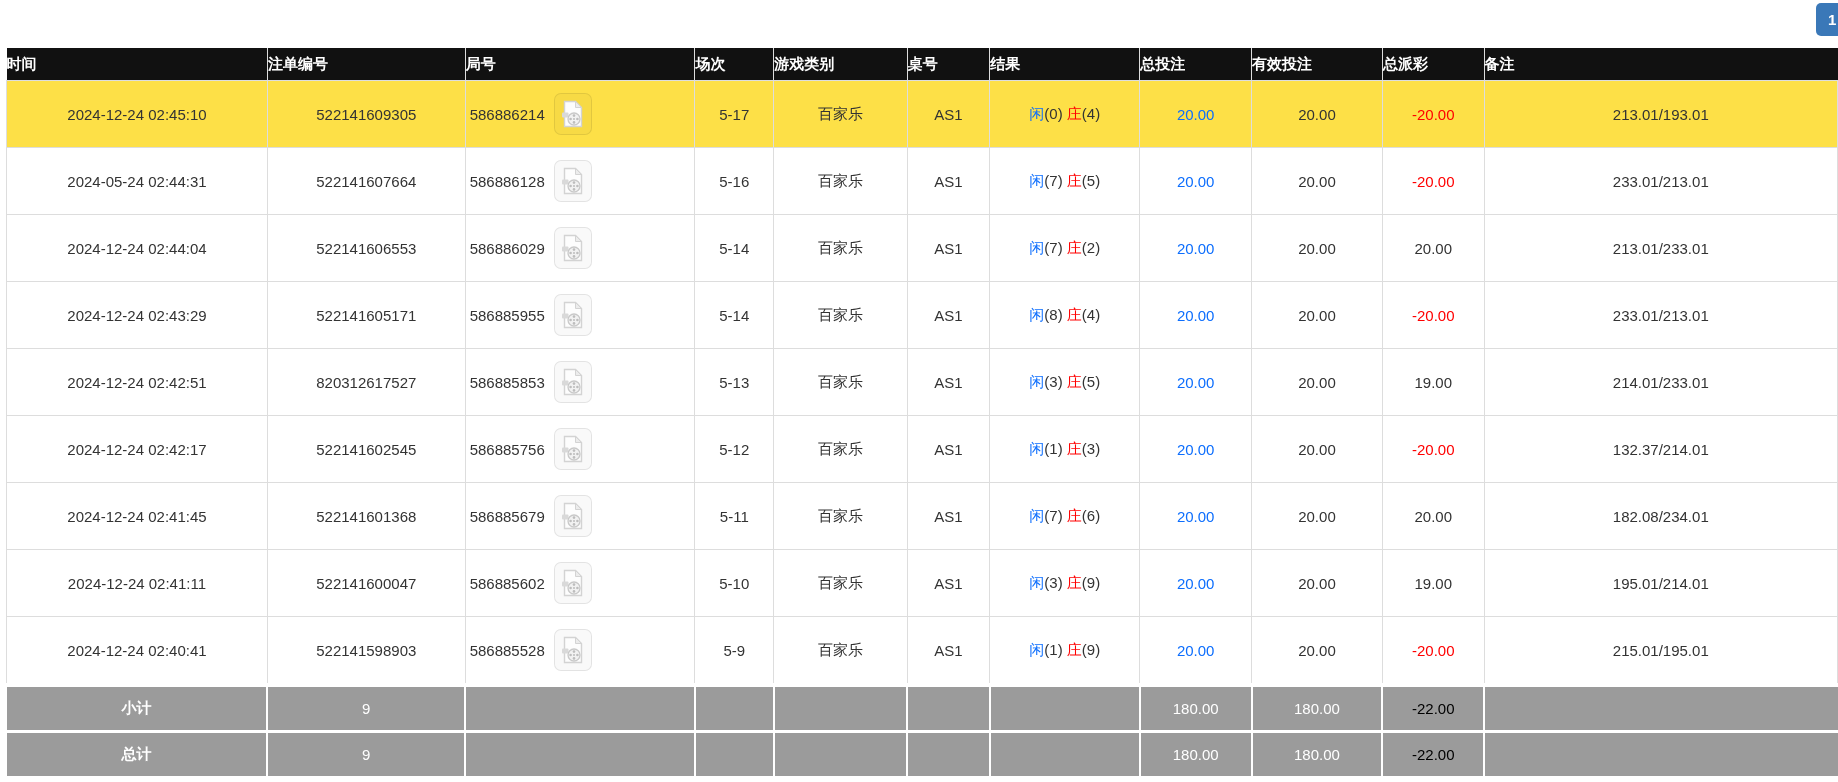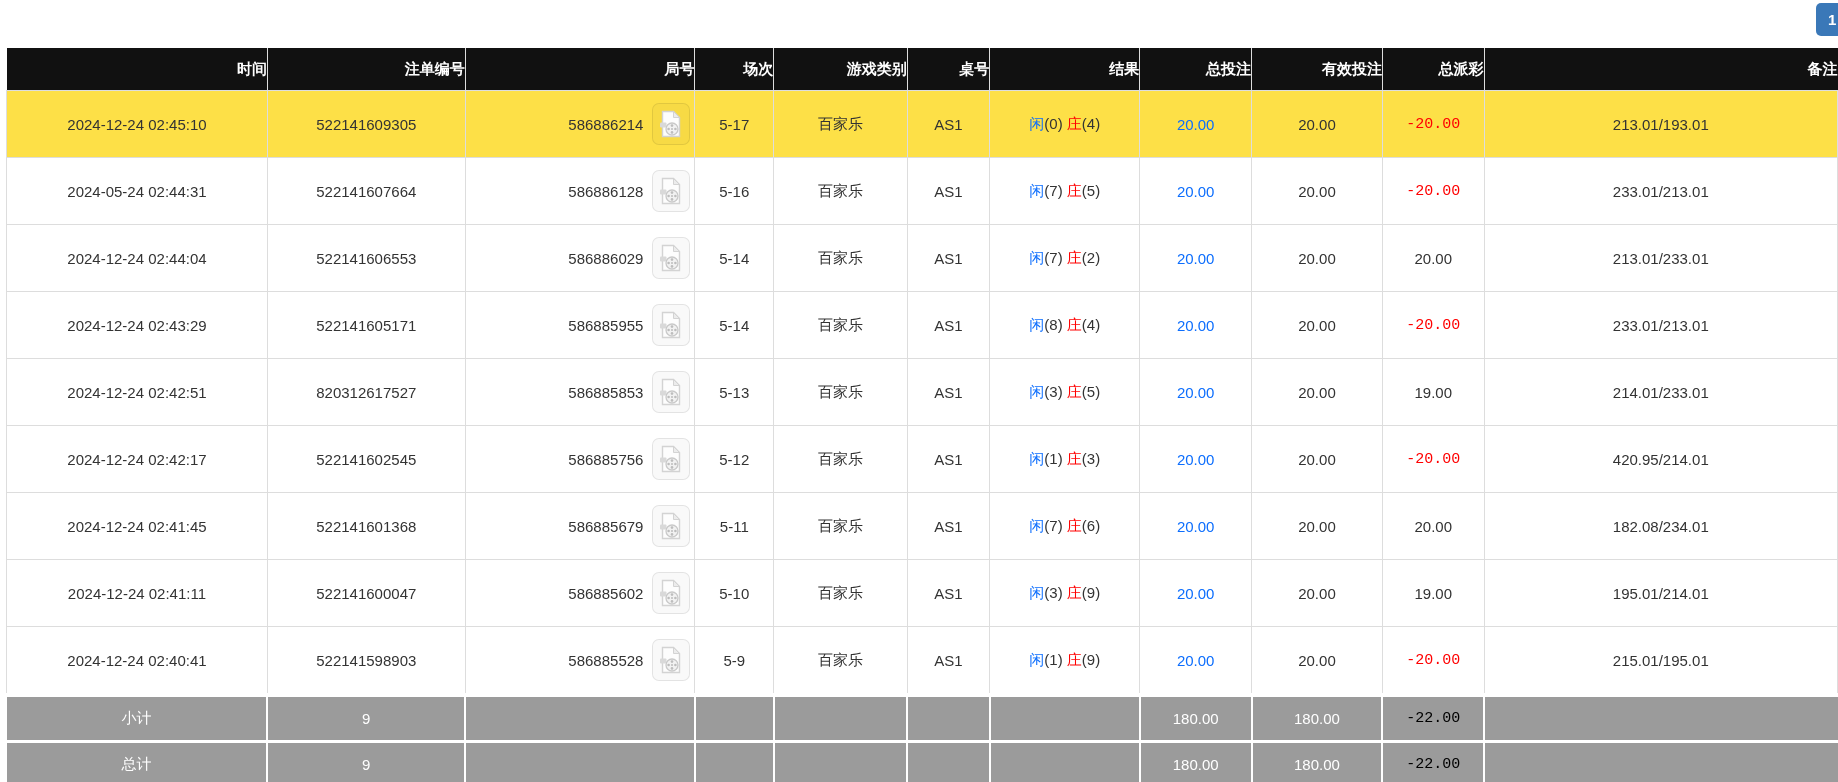--- a/index.html
+++ b/index.html
@@ -8,39 +8,39 @@
 
   
   .topbar{position:absolute;top:0;left:0;width:100%;height:48px;background:#fff;}
   .page-btn{position:absolute;top:3px;right:-20px;width:42px;height:33px;background:#3a78b8;
             border:none;border-radius:5px;color:#fff;font-size:15px;font-weight:bold;
             display:flex;align-items:center;padding-left:12px;box-sizing:border-box;cursor:pointer;}
 
   
   .bet-table{position:absolute;top:48px;left:6px;width:1832px;border-collapse:collapse;table-layout:fixed;
              font-size:15px;}
-  .bet-table th{background:#111;color:#fff;font-weight:bold;height:42px;text-align:right;
+  .bet-table th{background:#111;color:#fff;font-weight:bold;height:32px;text-align:left;
                 border-left:1px solid #ddd;padding:0;}
   .bet-table th:first-child{border-left:none;}
   .bet-table td{height:66px;text-align:center;border:1px solid #ddd;padding:0 4px;background:#fff;
                 overflow:hidden;white-space:nowrap;}
   tr.highlight td{background:#fde047;}
   .blue{color:#0d6efd;}
   .red{color:#ff0000;}
-  td.neg{color:#ff0000;font-family:Liberation Mono, monospace;}
+  td.neg{color:#ff0000;}
 
   
-  .round-wrap{display:flex;align-items:center;justify-content:flex-end;gap:9px;}
+  .round-wrap{display:flex;align-items:center;justify-content:flex-start;gap:9px;}
   .video-btn{width:38px;height:42px;border-radius:7px;background:rgba(0,0,0,0.025);
              border:1px solid rgba(0,0,0,0.09);display:flex;align-items:center;justify-content:center;
              cursor:pointer;padding:0;}
 
   
   tr.summary td{background:#9b9b9b;color:#fff;height:43px;border:none;border-left:2px solid #fff;}
-  tr.summary td:first-child{border-left:none;font-weight:normal;}
+  tr.summary td:first-child{border-left:none;font-weight:bold;}
   tr.summary.subtotal td{border-top:4px solid #fff;}
   tr.summary.grand td{border-top:3px solid #fff;}
   tr.summary td.neg{color:#000000;}
 </style>
 </head>
 <body>
 
 <div class="screen">
 
   <div class="topbar">
@@ -266,21 +266,21 @@
     <td>5-12</td>
     <td>百家乐</td>
     <td>AS1</td>
     <td>
       <span class="blue">闲</span><span>(1)</span>
       <span class="red">庄</span><span>(3)</span>
     </td>
     <td class="blue">20.00</td>
     <td>20.00</td>
     <td class="neg">-20.00</td>
-    <td>420.95/214.01</td>
+    <td>132.37/214.01</td>
   </tr>
         <tr>
     <td>2024-12-24 02:41:45</td>
     <td>522141601368</td>
     <td>
       <span class="round-wrap">
         <span>586885679</span>
         <button class="video-btn">
           <svg width="24" height="28" viewBox="0 0 24 28" aria-hidden="true">
             <path d="M3.5 1.5 h11 l6 6 v19 h-17 z" fill="#fdfdfd" stroke="#d3d3d3" stroke-width="1.4"></path>

